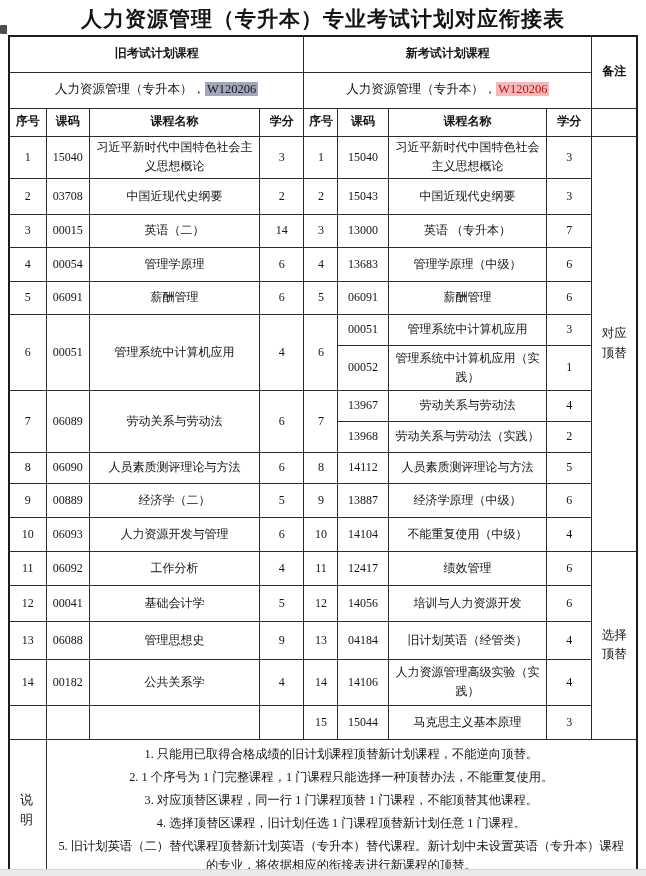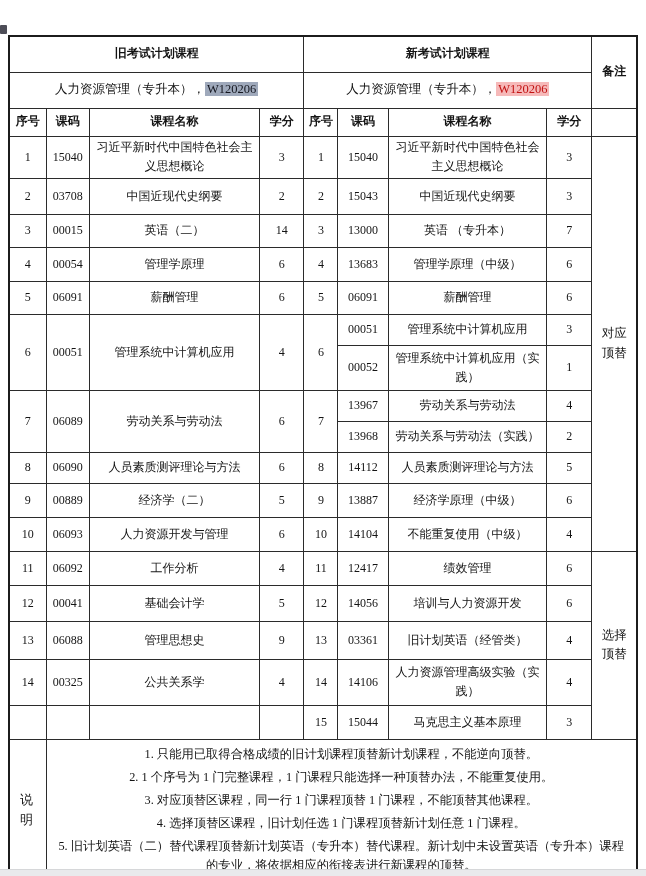--- a/index.html
+++ b/index.html
@@ -90,20 +90,21 @@
     background:#e9eaec;border-top:1px solid #d6d7d9;
   }
 </style>
 </head>
 <body>
 
 <div id="page">
 
   <div id="scan-artifact"></div>
 
+  <div id="doc-title">人力资源管理（专升本）专业考试计划对应衔接表</div>
 
   <table id="plan-table">
     <colgroup>
       <col style="width:37px">
         <col style="width:43px">
         <col style="width:170px">
         <col style="width:44px">
       <col style="width:34px">
         <col style="width:50px">
         <col style="width:158px">
@@ -280,28 +281,28 @@
       <td class="name">培训与人力资源开发</td>
       <td>6</td>
     </tr>
 
     <tr style="height:38px">
       <td>13</td>
       <td>06088</td>
       <td class="name">管理思想史</td>
       <td>9</td>
       <td>13</td>
-      <td>03361</td>
+      <td>04184</td>
       <td class="name">旧计划英语（经管类）</td>
       <td>4</td>
     </tr>
 
     <tr style="height:46px">
       <td>14</td>
-      <td>00325</td>
+      <td>00182</td>
       <td class="name">公共关系学</td>
       <td>4</td>
       <td>14</td>
       <td>14106</td>
       <td class="name">人力资源管理高级实验（实践）</td>
       <td>4</td>
     </tr>
 
     <tr style="height:34px">
       <td></td>

